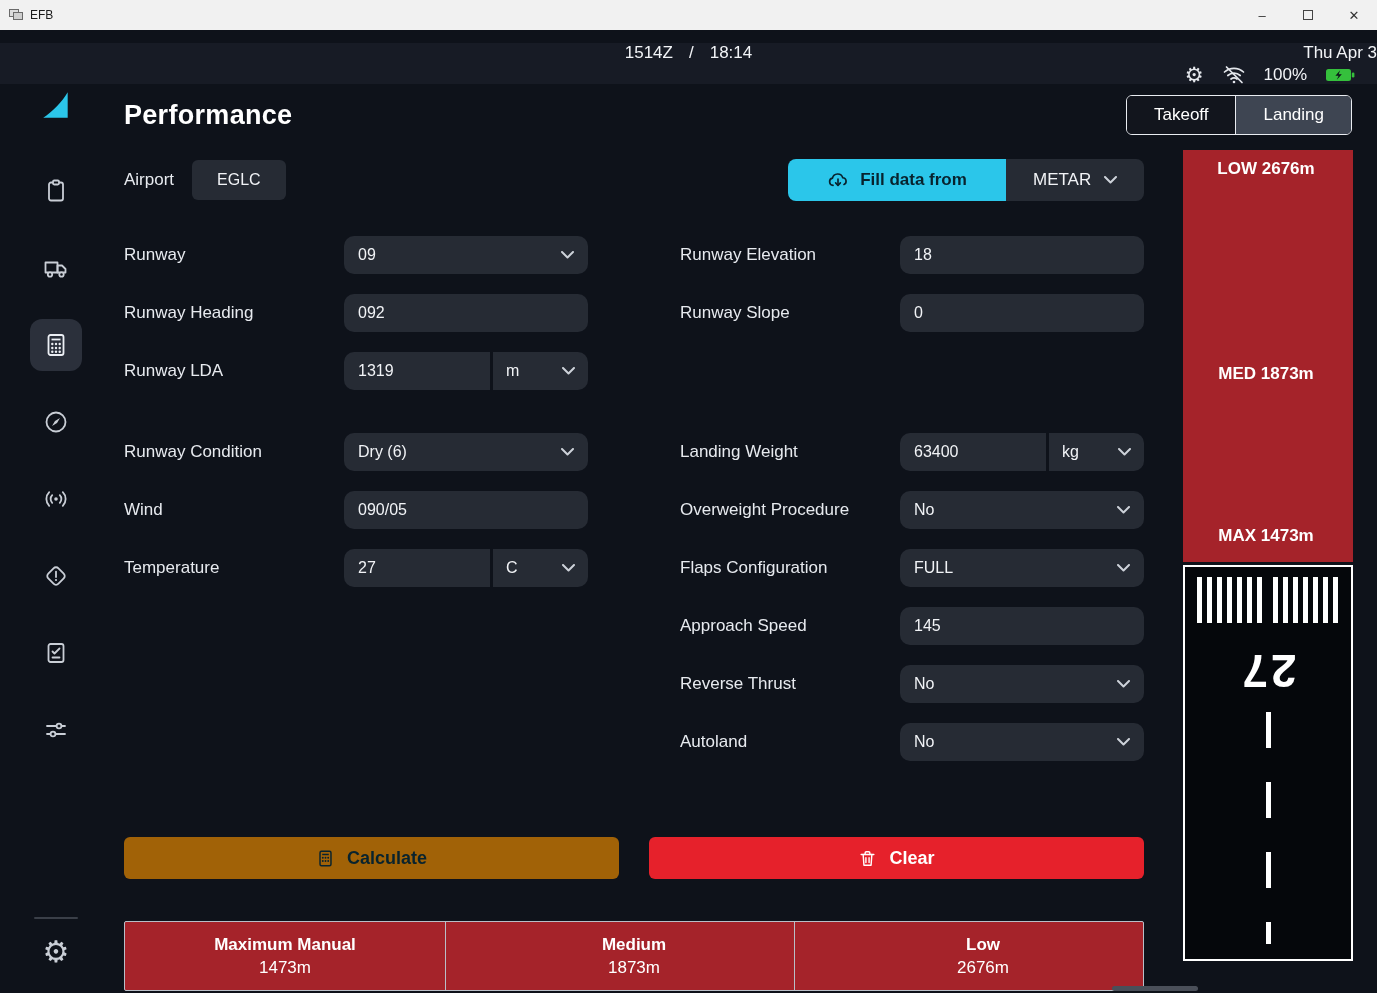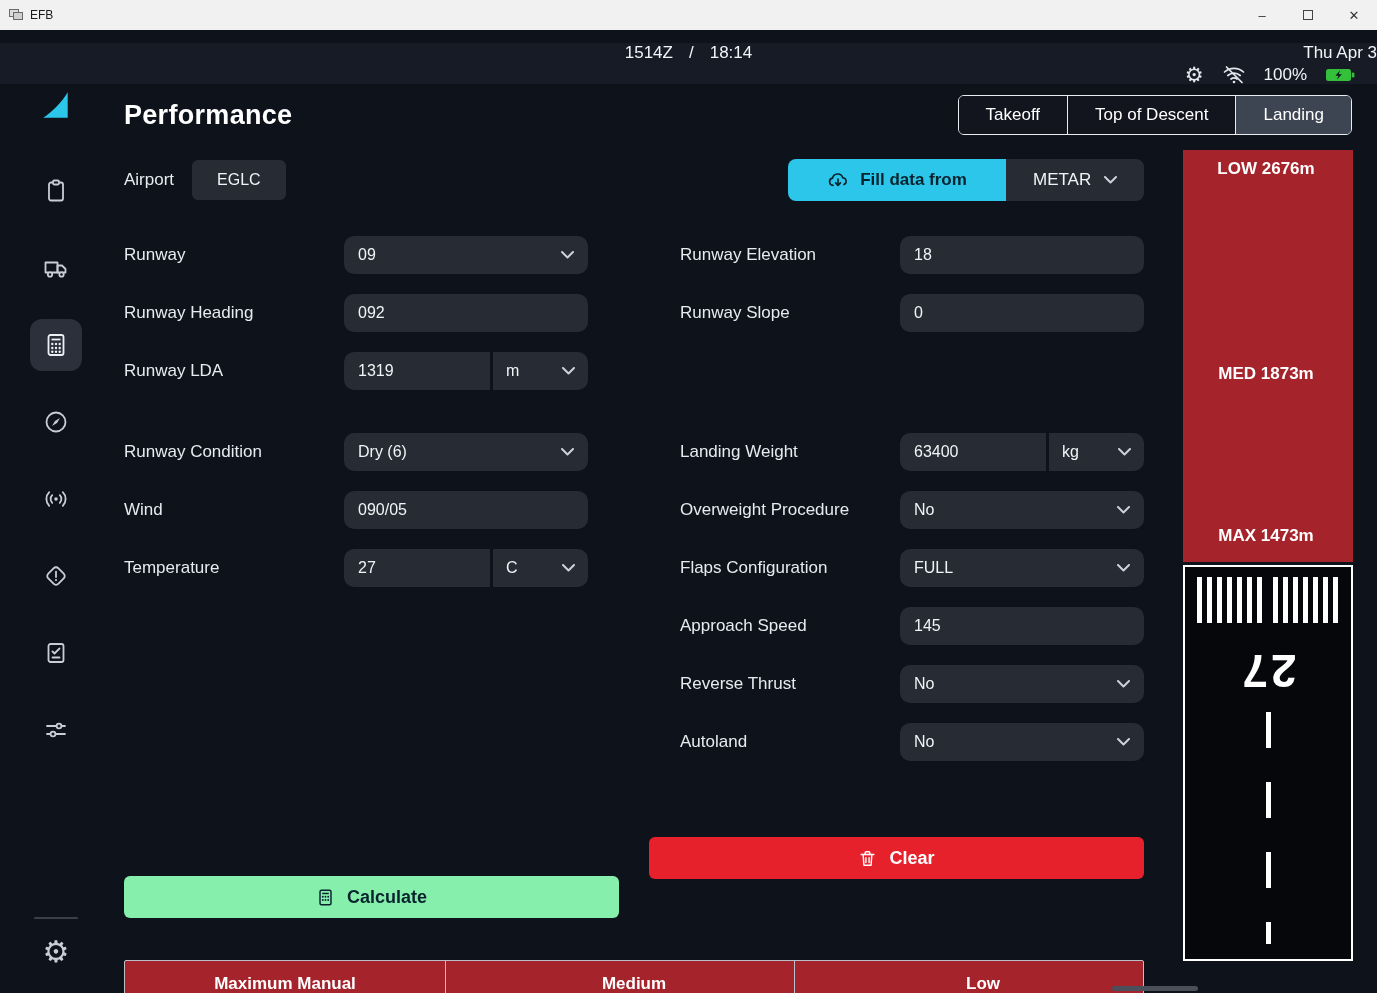--- a/index.html
+++ b/index.html
@@ -55,21 +55,21 @@
   .field input{background:transparent;border:0;outline:0;color:inherit;font:inherit;padding:0 14px;width:100%;height:100%;min-width:0;flex:1;}
   .field.select{padding:0 14px;justify-content:space-between;cursor:pointer;}
   .unit{width:98px;height:100%;border-left:3px solid #0e121a;display:flex;align-items:center;justify-content:space-between;padding:0 13px;cursor:pointer;flex-shrink:0;}
   .chev{display:flex;align-items:center;}
   .gap-left{height:23px;}
   .gap-right{height:81px;}
 
   
   .actions{display:flex;gap:30px;margin-top:56px;}
   .btn{flex:1;height:42px;border:0;border-radius:6px;display:flex;align-items:center;justify-content:center;gap:12px;font-size:18px;font-weight:700;cursor:pointer;font-family:inherit;}
-  .btn-calc{background:#86efac;color:#08232e;margin-top:39px;}
+  .btn-calc{background:#a16207;color:#08232e;}
   .btn-clear{background:#e6212b;color:#ffffff;}
 
   
   .results{display:flex;margin-top:42px;height:70px;background:#a5232a;border:1px solid #b9bec7;border-radius:2px;}
   .result{flex:1;display:flex;flex-direction:column;align-items:center;justify-content:center;gap:3px;color:#fff;}
   .result + .result{border-left:1px solid #b9bec7;padding-left:28px;}
   .r-label{font-size:17px;font-weight:700;}
   .r-value{font-size:17px;}
 
   
@@ -218,21 +218,20 @@
     <div class="side-divider"></div>
     <div class="side-gear">⚙</div>
   </aside>
 
   <main class="main">
 
     <div class="header-row">
       <div class="page-title">Performance</div>
       <div class="tabs">
         <div class="tab">Takeoff</div>
-        <div class="tab">Top of Descent</div>
         <div class="tab active">Landing</div>
       </div>
     </div>
 
     <div class="content-width">
 
       <div class="airport-row">
         <span class="airport-label">Airport</span>
         <span class="airport-btn">EGLC</span>
         <div class="fill-group">

